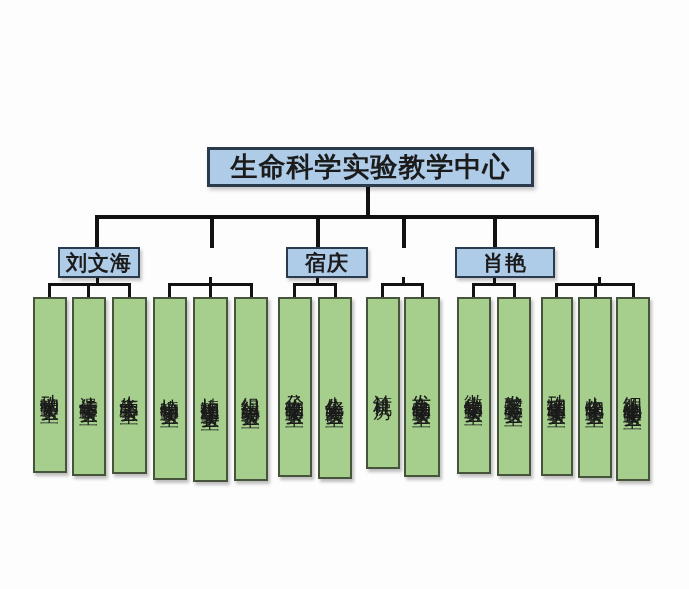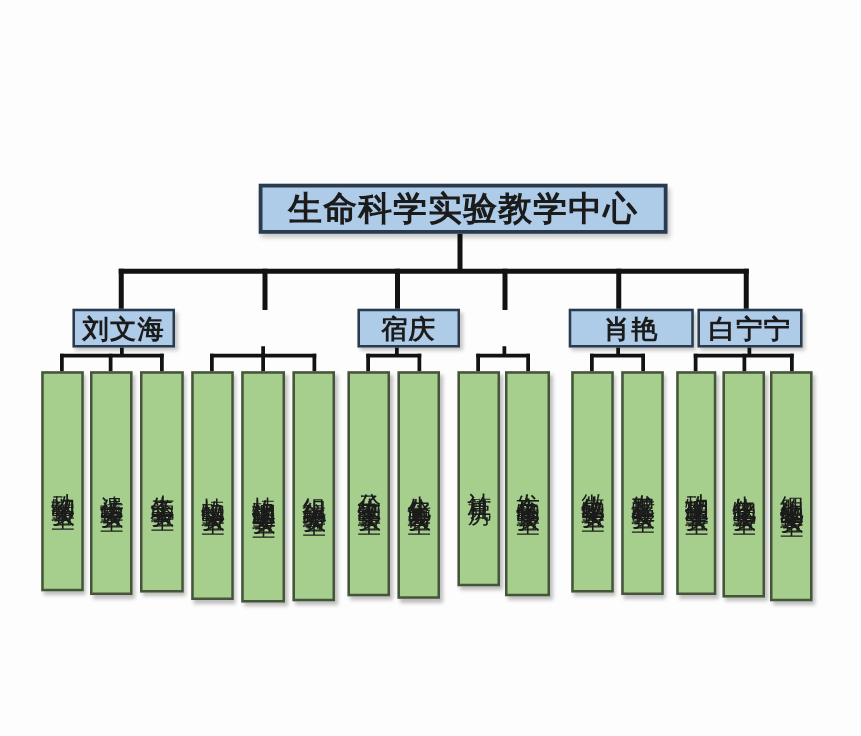--- a/index.html
+++ b/index.html
@@ -77,23 +77,20 @@
 
   <div class="node node-mgr" style="left:58px;top:247px;width:82px;height:31px;">
     <span>刘文海</span>
   </div>
   <div class="node node-mgr" style="left:286px;top:247px;width:82px;height:31px;">
     <span>宿庆</span>
   </div>
   <div class="node node-mgr" style="left:455px;top:247px;width:100px;height:31px;">
     <span>肖艳</span>
   </div>
-  <div class="node node-mgr" style="left:558px;top:247px;width:84px;height:31px;">
-    <span>白宁宁</span>
-  </div>
 
   <div class="node node-lab" style="left:33px;top:297px;width:34px;height:176px;">
     <span>动物学实验室</span>
   </div>
   <div class="node node-lab" style="left:72px;top:297px;width:34px;height:179px;">
     <span>遗传学实验室</span>
   </div>
   <div class="node node-lab" style="left:112px;top:297px;width:35px;height:177px;">
     <span>生态学实验室</span>
   </div>

